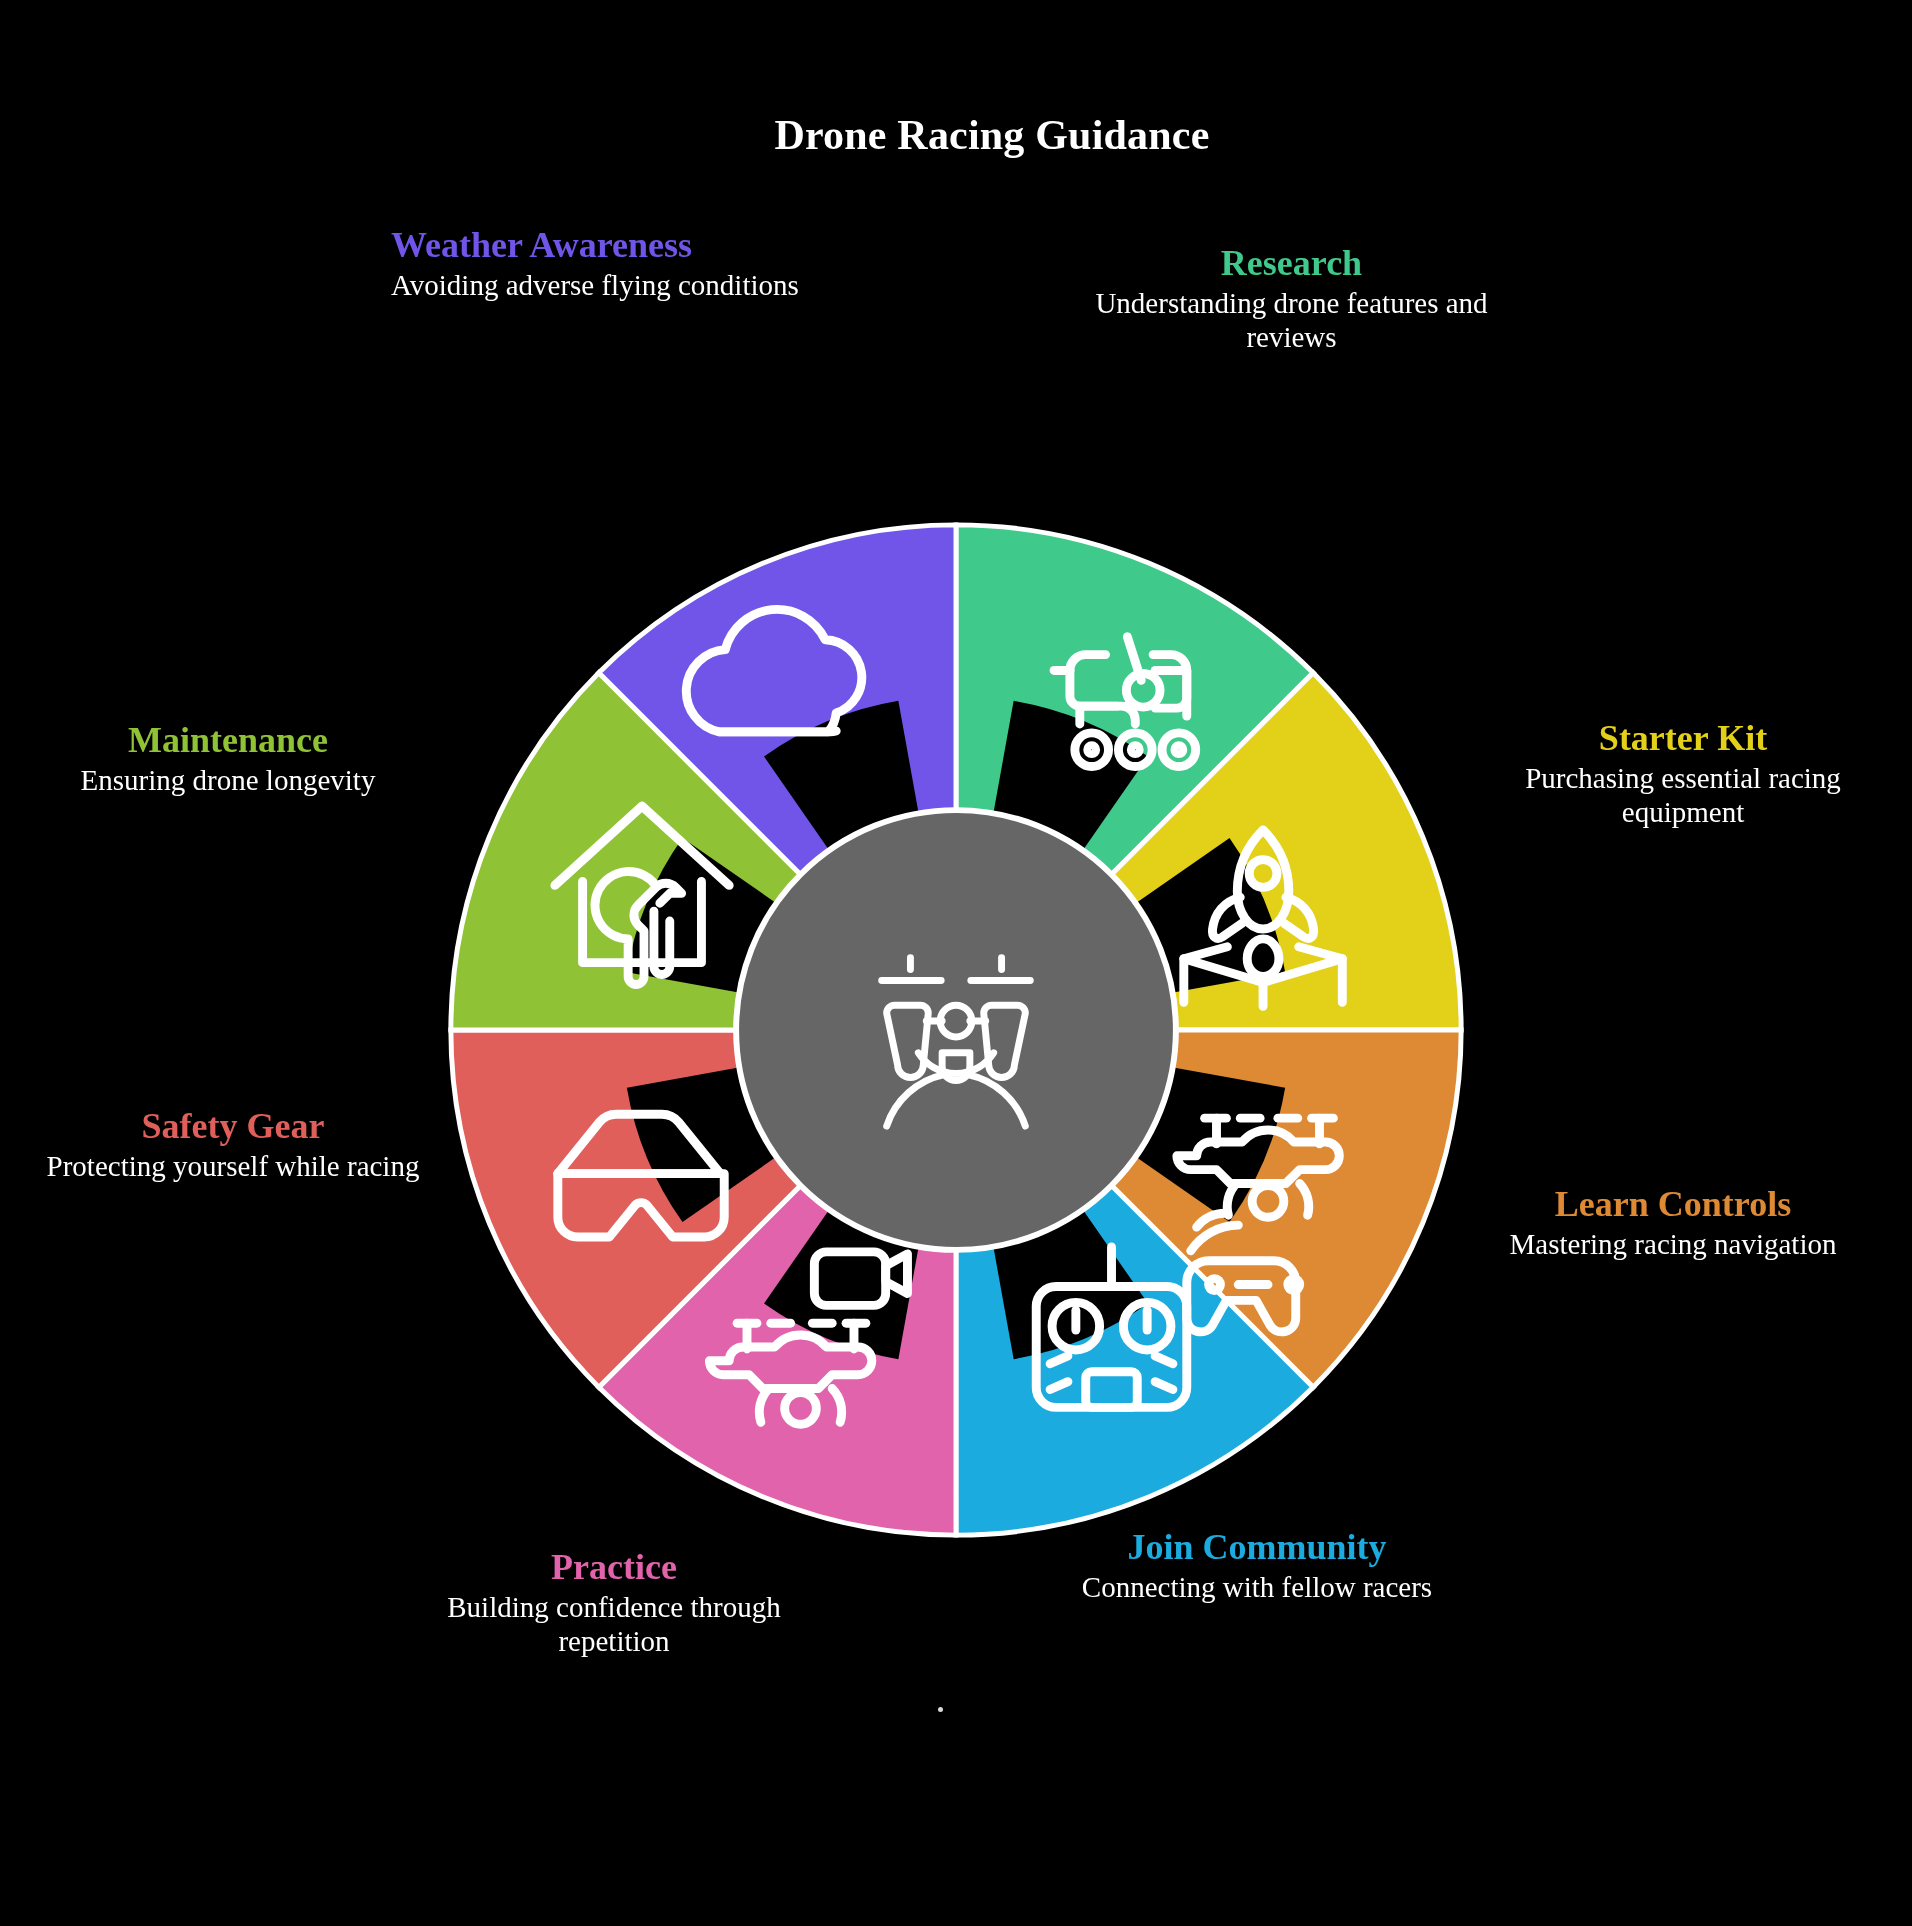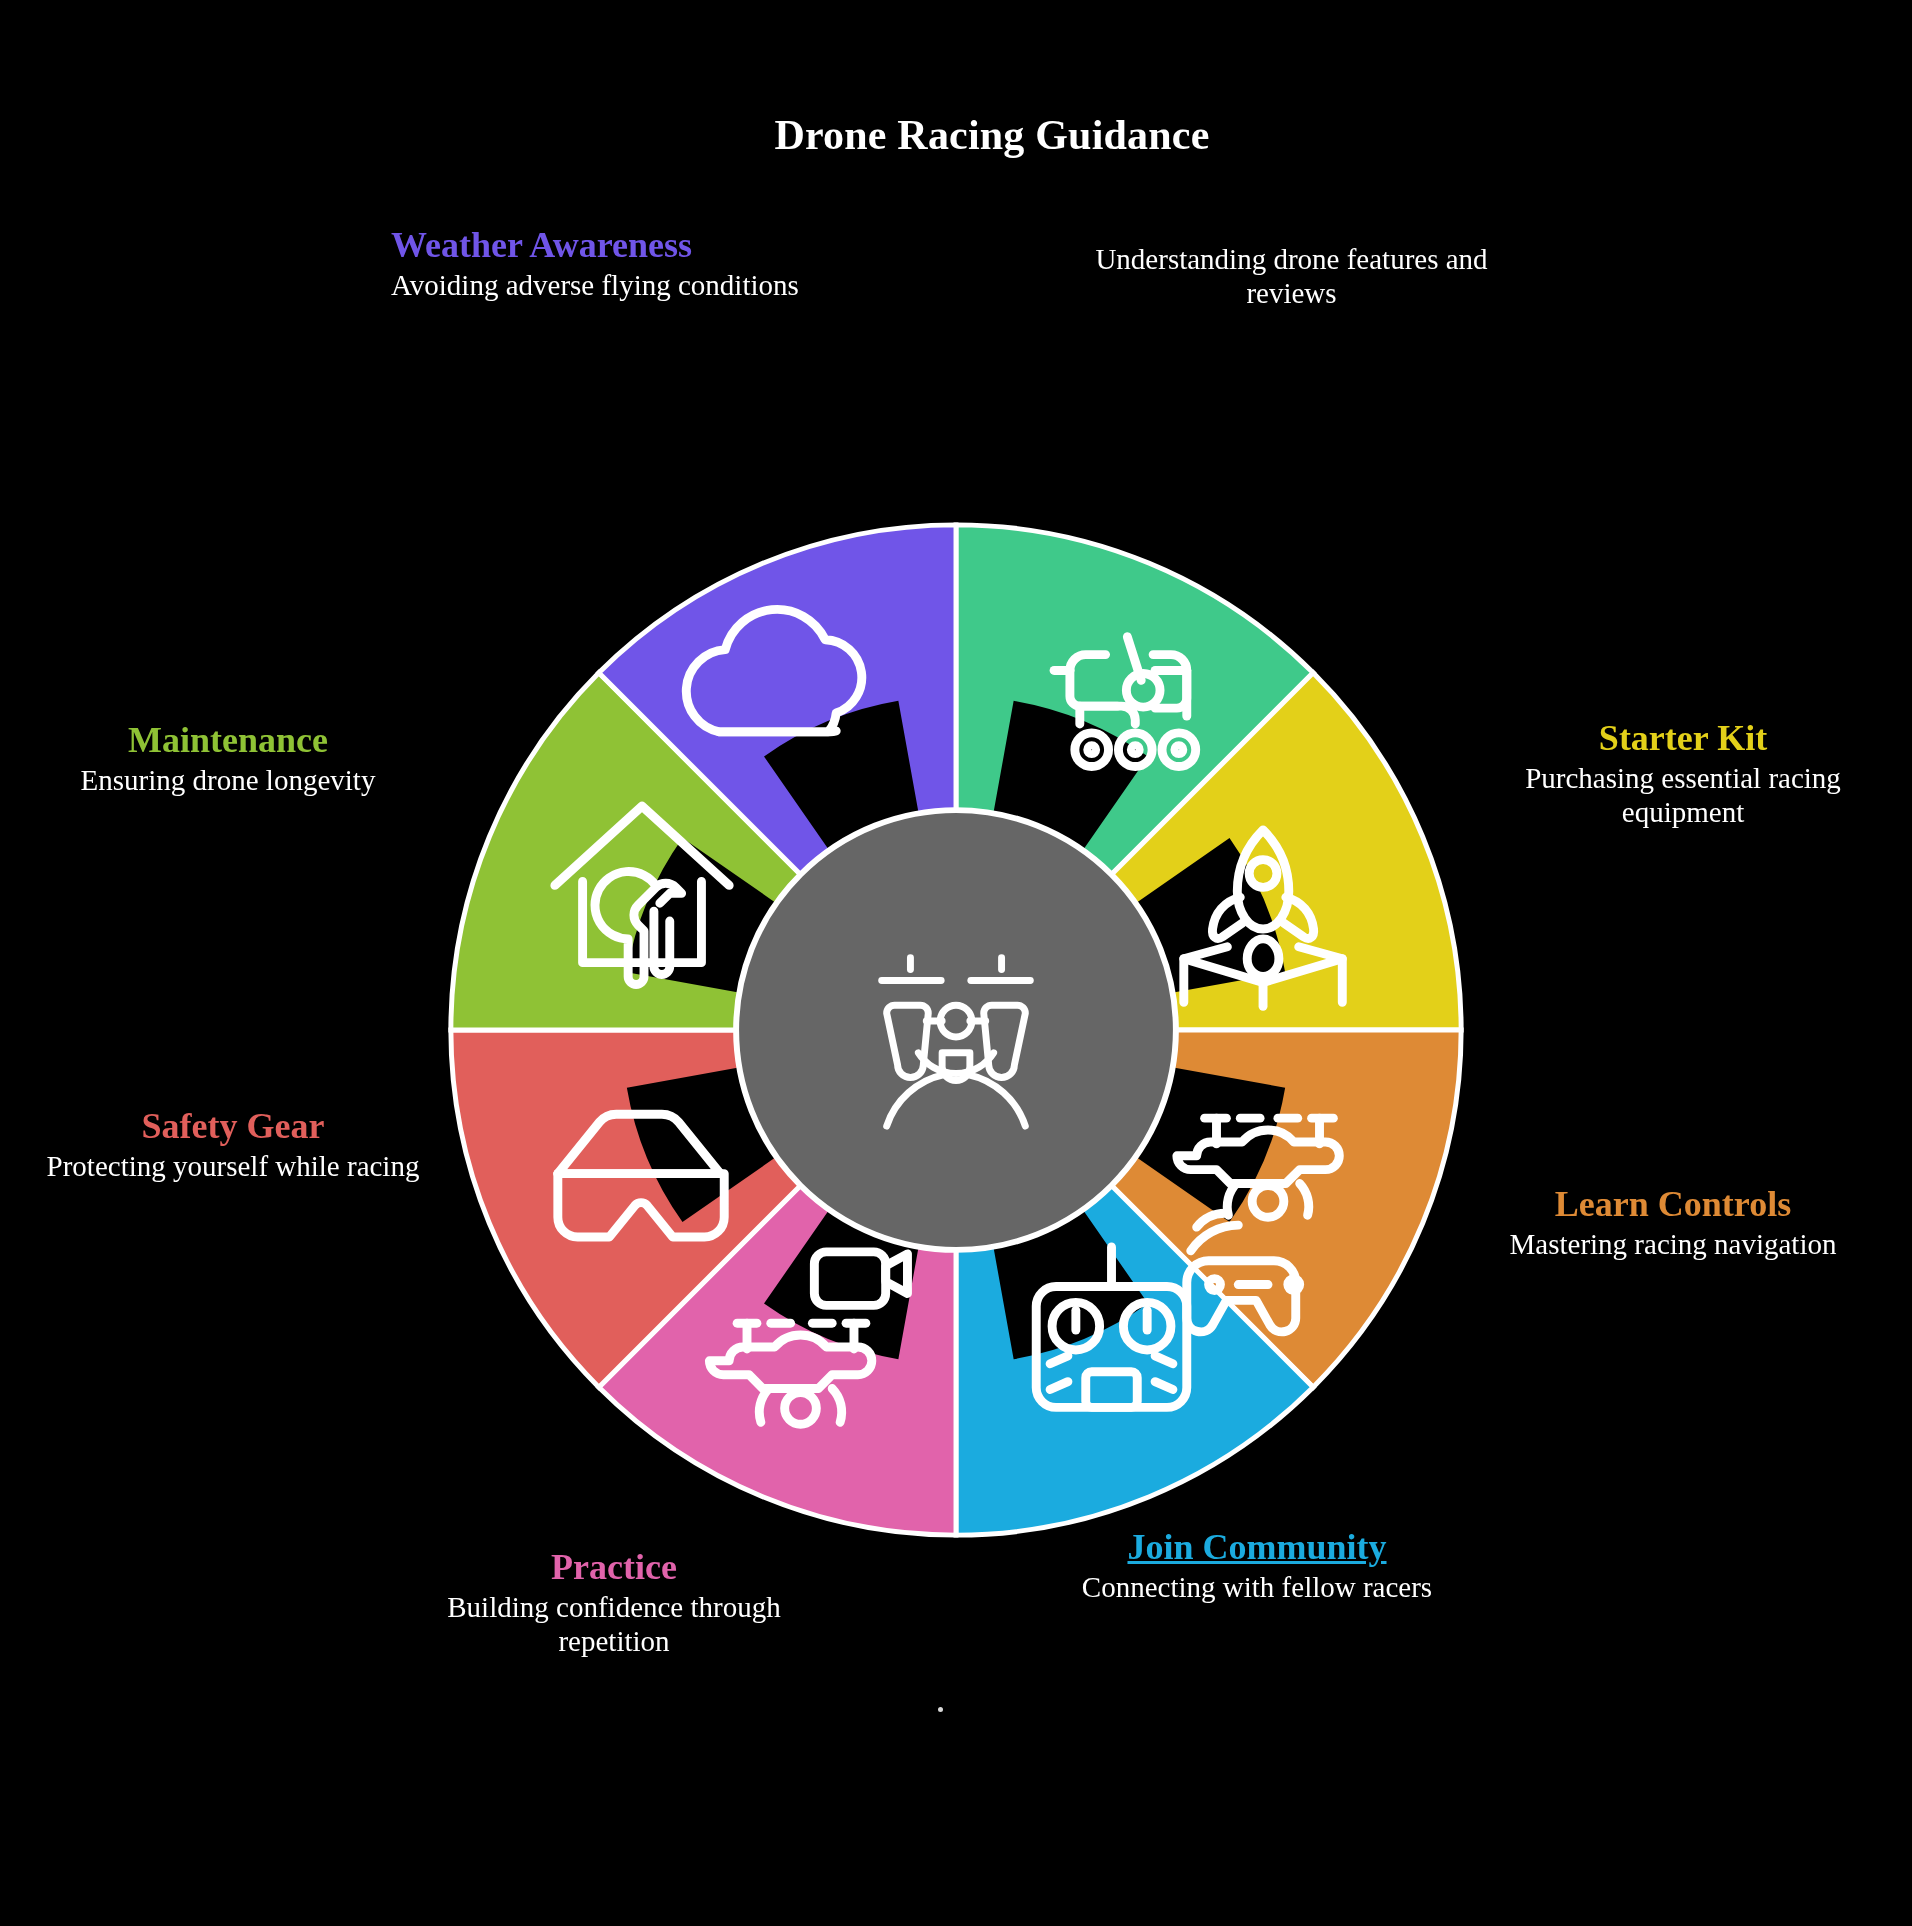--- a/index.html
+++ b/index.html
@@ -193,35 +193,36 @@
 
   <g fill="none" stroke="#ffffff" stroke-width="9" stroke-linecap="round" stroke-linejoin="round" transform="translate(348,180)">
     <path d="M-62,44 a42,42 0 0 1 6,-83 a54,54 0 0 1 101,-10 a38,38 0 0 1 11,74 a34,34 0 0 1 -8,19 Z"></path>
     <path d="M-62,44 h112 a34,34 0 0 0 6,-1"></path>
   </g>
 
 </svg>
 </div>
 
 <div class="cb" id="co-research">
+  <div class="cb-title" style="color: rgb(63, 201, 138);">Research</div>
   <div class="cb-desc">Understanding drone features and reviews</div>
 </div>
 
 <div class="cb" id="co-starter">
   <div class="cb-title" style="color: rgb(227, 208, 25);">Starter Kit</div>
   <div class="cb-desc">Purchasing essential racing equipment</div>
 </div>
 
 <div class="cb" id="co-controls">
   <div class="cb-title" style="color: rgb(222, 138, 53);">Learn Controls</div>
   <div class="cb-desc">Mastering racing navigation</div>
 </div>
 
 <div class="cb" id="co-community">
-  <div class="cb-title" style="color: rgb(27, 171, 223); text-decoration: underline;">Join Community</div>
+  <div class="cb-title" style="color: rgb(27, 171, 223);">Join Community</div>
   <div class="cb-desc">Connecting with fellow racers</div>
 </div>
 
 <div class="cb" id="co-practice">
   <div class="cb-title" style="color: rgb(225, 99, 171);">Practice</div>
   <div class="cb-desc">Building confidence through repetition</div>
 </div>
 
 <div class="cb" id="co-safety">
   <div class="cb-title" style="color: rgb(225, 95, 91);">Safety Gear</div>

